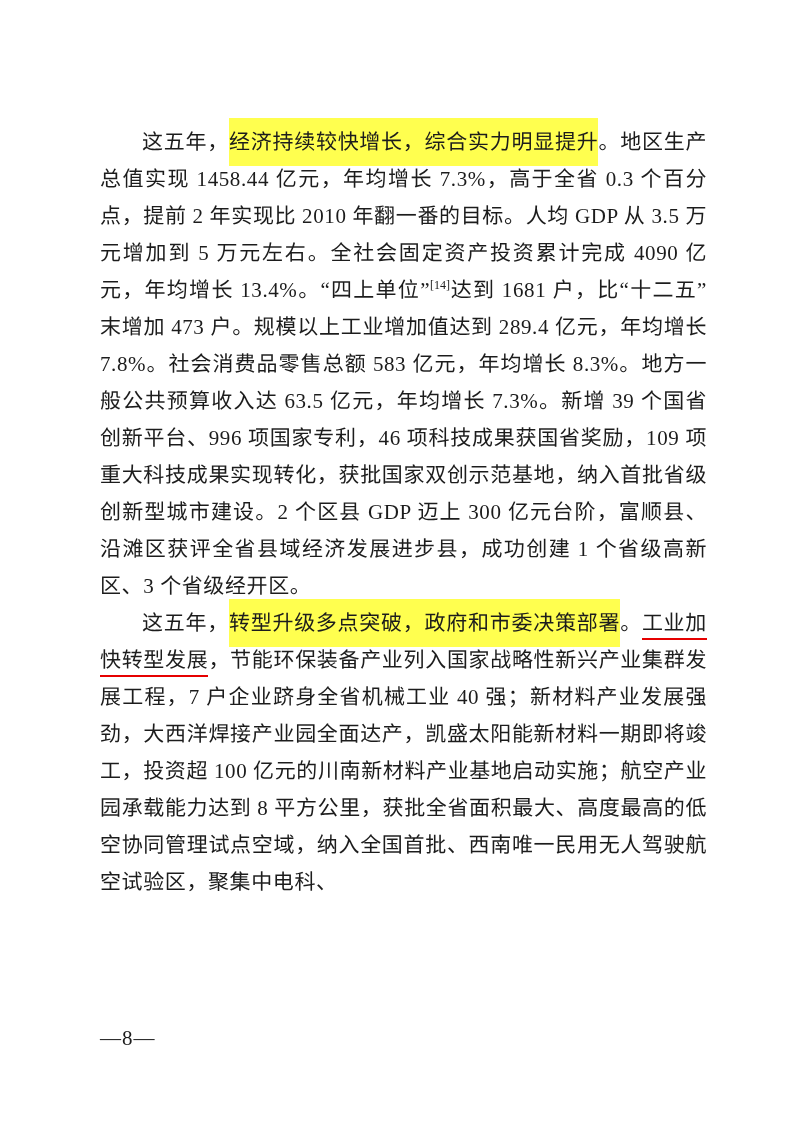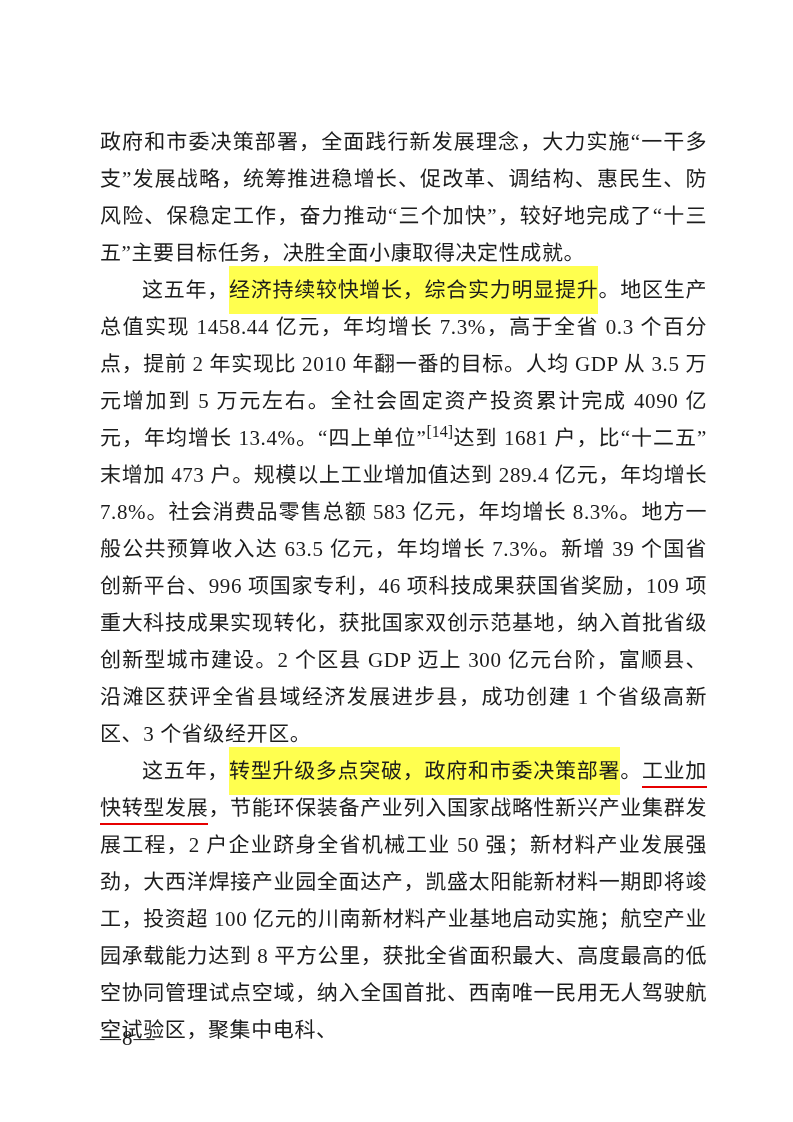--- a/index.html
+++ b/index.html
@@ -43,37 +43,36 @@
   .hl {
     background: var(--hl-color);
     padding: 12px 0;
   }
   .ru {
     border-bottom: 2px solid var(--ul-color);
     padding-bottom: 3px;
   }
   .sup {
     vertical-align: super;
-    font-size: 16px;
+    font-size: 12px;
     letter-spacing: 0;
     line-height: 0;
   }
   .page-number {
     position: absolute;
     left: 100px;
     top: 1024px;
     font-size: 21px;
     line-height: 28px;
     letter-spacing: 1px;
     color: var(--text-color);
   }
 </style>
 </head>
 <body>
 
 <div class="page">
   <div class="doc-body">
-      <p class="doc-par"><span class="seg">政府和市委决策部署，全面践行新发展理念，大力实施“一干多支”发展战略，统筹推进稳增长、促改革、调结构、惠民生、防风险、保稳定工作，奋力推动“三个加快”，较好地完成了“十三五”主要目标任务，决胜全面小康取得决定性成就。</span></p>
       <p class="doc-par indent"><span class="seg">这五年，</span><span class="seg hl">经济持续较快增长，综合实力明显提升</span><span class="seg">。地区生产总值实现 1458.44 亿元，年均增长 7.3%，高于全省 0.3 个百分点，提前 2 年实现比 2010 年翻一番的目标。人均 GDP 从 3.5 万元增加到 5 万元左右。全社会固定资产投资累计完成 4090 亿元，年均增长 13.4%。“四上单位”</span><span class="seg sup">[14]</span><span class="seg">达到 1681 户，比“十二五”末增加 473 户。规模以上工业增加值达到 289.4 亿元，年均增长 7.8%。社会消费品零售总额 583 亿元，年均增长 8.3%。地方一般公共预算收入达 63.5 亿元，年均增长 7.3%。新增 39 个国省创新平台、996 项国家专利，46 项科技成果获国省奖励，109 项重大科技成果实现转化，获批国家双创示范基地，纳入首批省级创新型城市建设。2 个区县 GDP 迈上 300 亿元台阶，富顺县、沿滩区获评全省县域经济发展进步县，成功创建 1 个省级高新区、3 个省级经开区。</span></p>
-      <p class="doc-par indent"><span class="seg">这五年，</span><span class="seg hl">转型升级多点突破，政府和市委决策部署</span><span class="seg">。</span><span class="seg ru">工业加快转型发展</span><span class="seg">，节能环保装备产业列入国家战略性新兴产业集群发展工程，2 户企业跻身全省机械工业 50 强；新材料产业发展强劲，大西洋焊接产业园全面达产，凯盛太阳能新材料一期即将竣工，投资超 100 亿元的川南新材料产业基地启动实施；航空产业园承载能力达到 8 平方公里，获批全省面积最大、高度最高的低空协同管理试点空域，纳入全国首批、西南唯一民用无人驾驶航空试验区，聚集中电科、</span></p>
+      <p class="doc-par indent"><span class="seg">这五年，</span><span class="seg hl">转型升级多点突破，政府和市委决策部署</span><span class="seg">。</span><span class="seg ru">工业加快转型发展</span><span class="seg">，节能环保装备产业列入国家战略性新兴产业集群发展工程，7 户企业跻身全省机械工业 40 强；新材料产业发展强劲，大西洋焊接产业园全面达产，凯盛太阳能新材料一期即将竣工，投资超 100 亿元的川南新材料产业基地启动实施；航空产业园承载能力达到 8 平方公里，获批全省面积最大、高度最高的低空协同管理试点空域，纳入全国首批、西南唯一民用无人驾驶航空试验区，聚集中电科、</span></p>
     </div>
   <div class="page-number">—8—</div>
 </div>
 
 </body></html>

